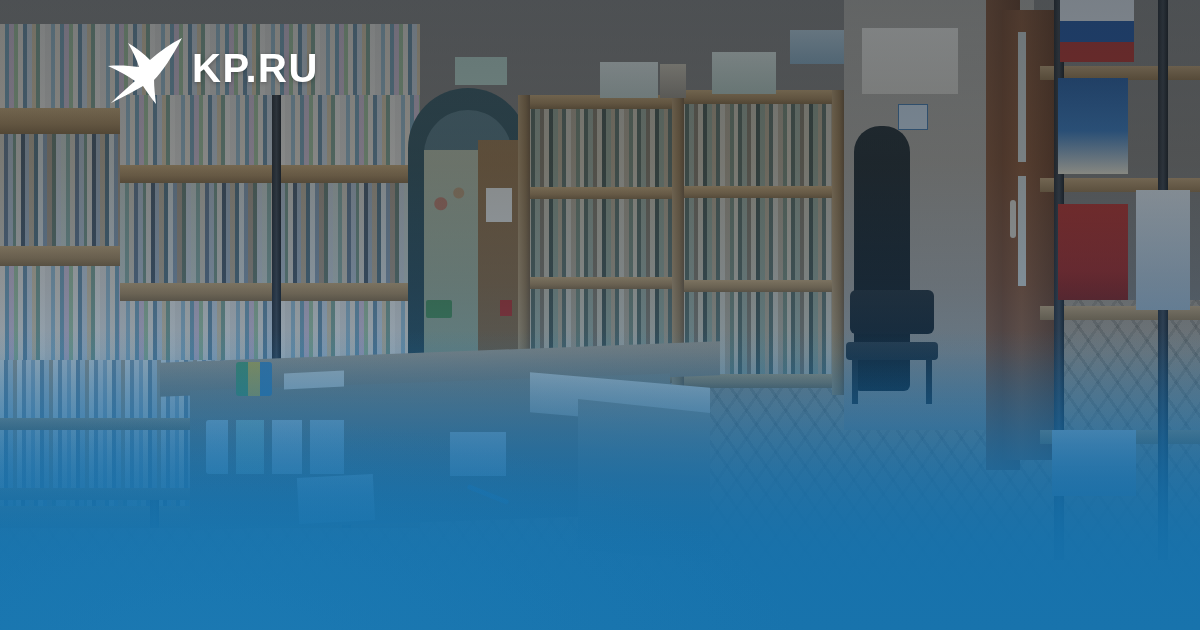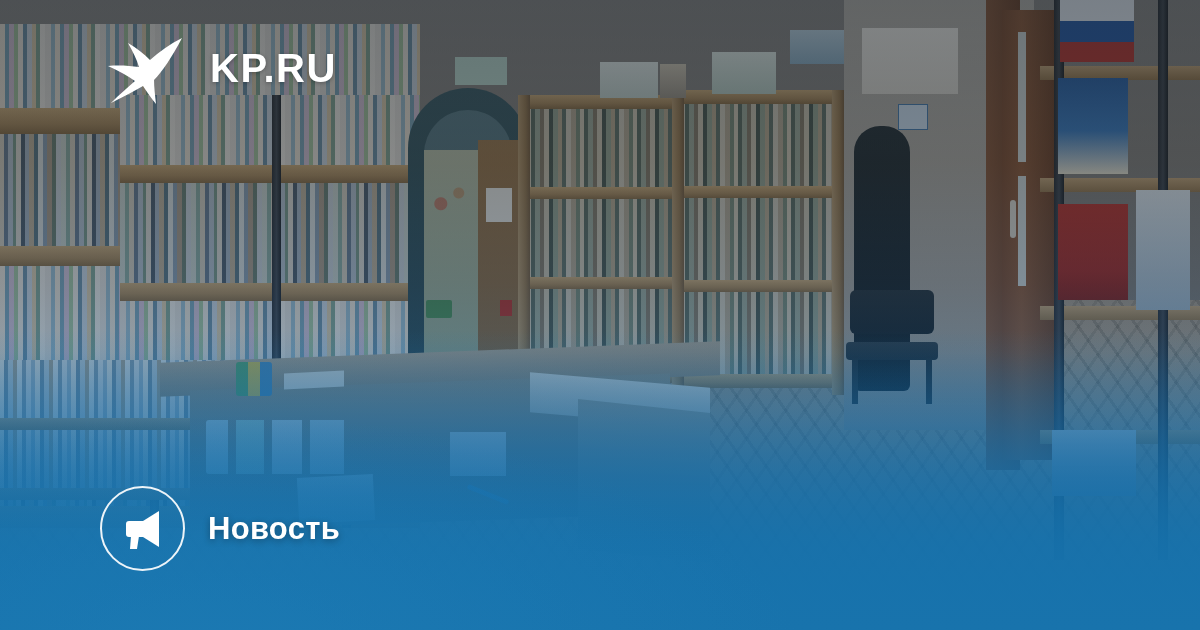--- a/index.html
+++ b/index.html
@@ -315,21 +315,21 @@
     background:radial-gradient(ellipse 70% 100% at 18% 110%,
       rgba(30,126,184,.55) 0%, rgba(26,118,176,0) 70%);
   }
 
   
   .ui{ position:absolute; inset:0; }
 
   
   #logo{
     position:absolute; left:104px; top:32px;
-    display:flex; align-items:center; gap:26px;
+    display:flex; align-items:center; gap:8px;
   }
   #logo .bird{ width:80px; height:72px; display:block; }
   #logo .wordmark{
     color:#fff; font-size:40px; font-weight:700; letter-spacing:1.5px;
     line-height:1; white-space:nowrap;
     text-shadow:0 1px 4px rgba(0,0,0,.30);
   }
 
   
   #headline{
@@ -491,25 +491,15 @@
         <path fill="#ffffff" d="M78 6 C66 12 55 20 46 28 C40 22 33 16 24 11 C29 20 33 28 35 35
                                  C26 34 16 33 4 34 C15 39 24 44 31 49
                                  C24 55 16 62 7 71 C19 65 30 59 39 54
                                  C43 60 47 66 52 72 C51 63 50 55 50 48
                                  C58 40 68 25 78 6 Z"></path>
       </svg>
       <span class="wordmark">KP.RU</span>
     </div>
 
 
-    <div id="badge">
-      <span class="ring">
-        <svg viewBox="0 0 44 44" aria-hidden="true">
-          <path fill="#ffffff" d="M38 4 L38 40 L22 30 L22 14 Z"></path>
-          <path fill="#ffffff" d="M8 14 L22 14 L22 30 L8 30 C6 30 5 29 5 27 L5 17 C5 15 6 14 8 14 Z"></path>
-          <path fill="#ffffff" d="M10 29 L18 29 L16 42 L9 42 Z"></path>
-        </svg>
-      </span>
-      <span class="label">Новость</span>
-    </div>
 
   </div>
 </div>
 
 </body></html>

